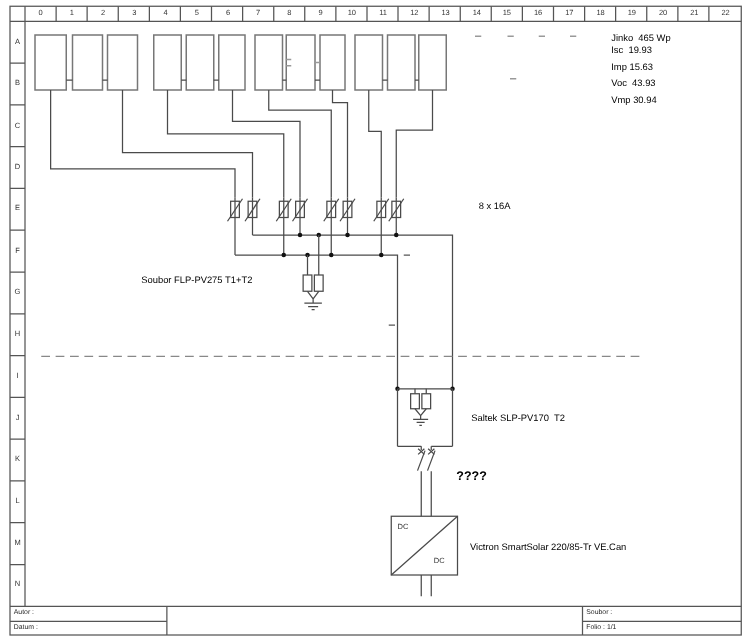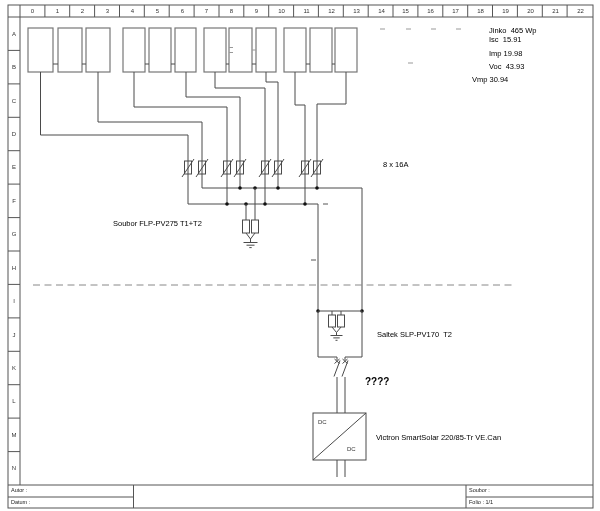--- a/index.html
+++ b/index.html
@@ -195,24 +195,24 @@
   <div class="gr" style="left:8px;top:298px">I</div>
   <div class="gr" style="left:8px;top:332px">J</div>
   <div class="gr" style="left:8px;top:365px">K</div>
   <div class="gr" style="left:8px;top:398px">L</div>
   <div class="gr" style="left:8px;top:432px">M</div>
   <div class="gr" style="left:8px;top:465px">N</div>
 </div>
 
 <div>
   <div class="txt lbl" style="left:489px;top:27px">Jinko  465 Wp</div>
-  <div class="txt lbl" style="left:489px;top:36px">Isc  15.91</div>
-  <div class="txt lbl" style="left:489px;top:50px">Imp 19.98</div>
+  <div class="txt lbl" style="left:489px;top:36px">Isc  19.93</div>
+  <div class="txt lbl" style="left:489px;top:50px">Imp 15.63</div>
   <div class="txt lbl" style="left:489px;top:63px">Voc  43.93</div>
-  <div class="txt lbl" style="left:472px;top:76px">Vmp 30.94</div>
+  <div class="txt lbl" style="left:489px;top:76px">Vmp 30.94</div>
 </div>
 
 <div class="txt lbl" style="left:383px;top:161px">8 x 16A</div>
 <div class="txt lbl" style="left:113px;top:220px">Soubor FLP-PV275 T1+T2</div>
 <div class="txt lbl" style="left:377px;top:331px">Saltek SLP-PV170  T2</div>
 <div class="txt" style="left:365px;top:377px;font-size:10px;font-weight:bold">????</div>
 <div class="txt lbl" style="left:376px;top:434px">Victron SmartSolar 220/85-Tr VE.Can</div>
 <div class="txt dc" style="left:318px;top:419px">DC</div>
 <div class="txt dc" style="left:347px;top:446px">DC</div>
 

